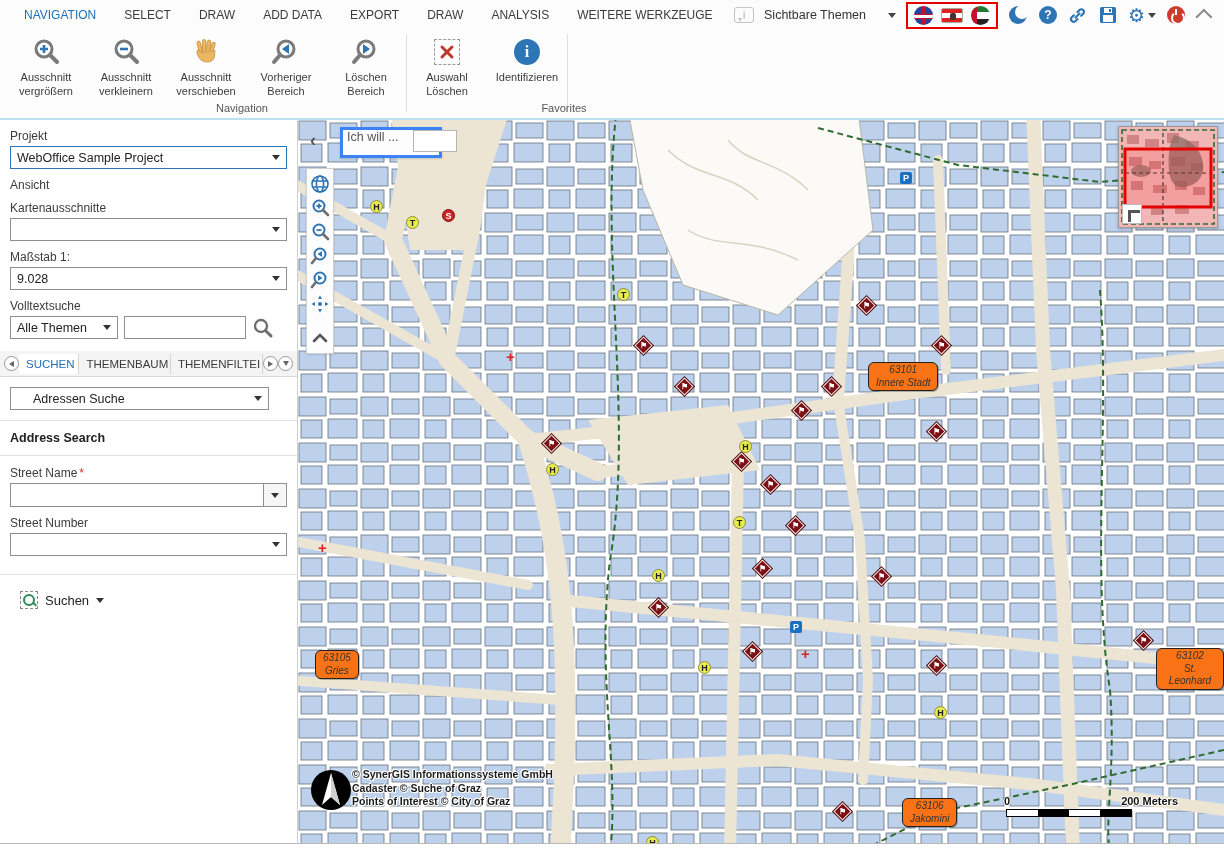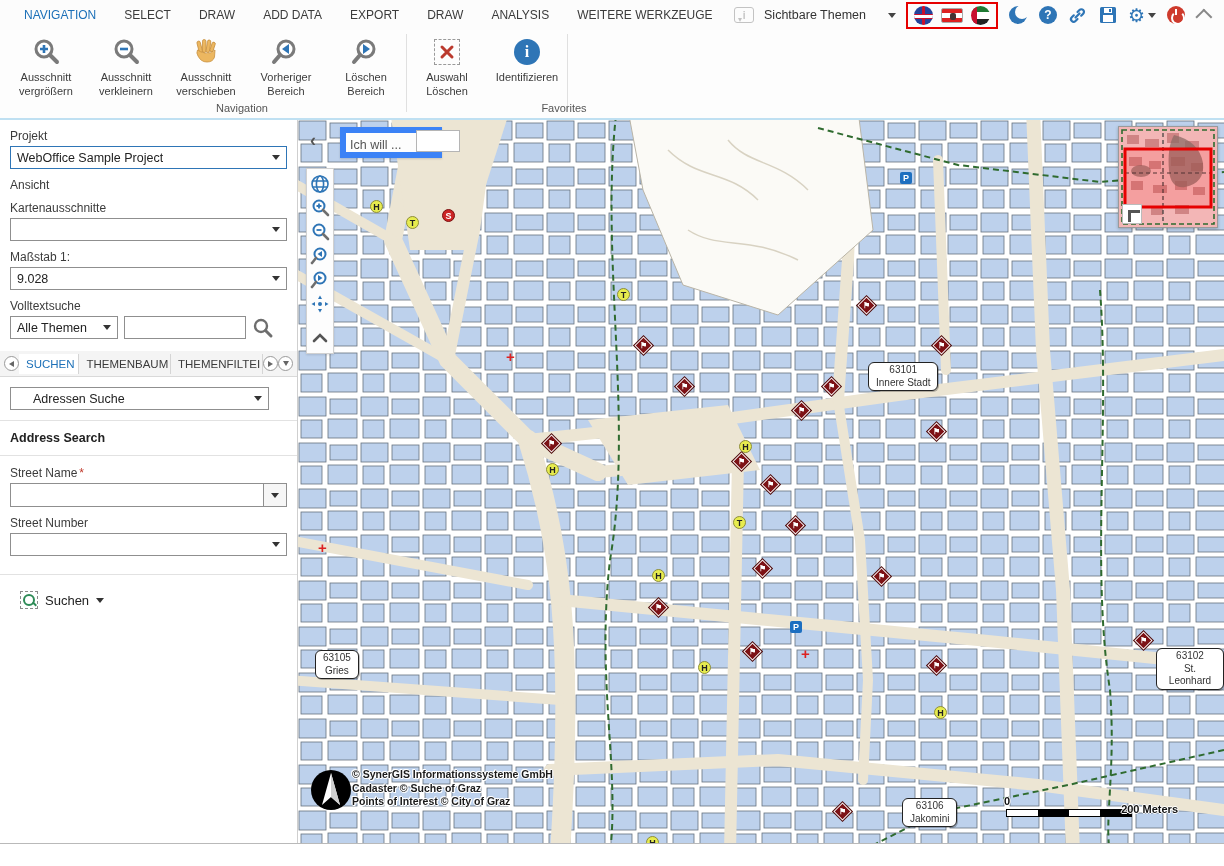--- a/index.html
+++ b/index.html
@@ -95,49 +95,49 @@
   .map { position:absolute; left:298px; top:120px; width:926px; height:723px; background:#ece5d3; overflow:hidden; }
   .basemap { position:absolute; left:0; top:0; }
   .layer { position:absolute; left:0; top:0; width:100%; height:100%; }
   .mk { position:absolute; display:flex; align-items:center; justify-content:center; cursor:pointer; }
   .mk-poi { width:13px; height:13px; background:#7d1216; border:1px solid #fff; outline:1px solid #4d0a0a; transform:rotate(45deg); }
   .mk-poi span { transform:rotate(-45deg); color:#fff; font-size:8px; font-weight:bold; }
   .mk-stop { width:13px; height:13px; border-radius:50%; background:#e7ec4e; border:1px solid #8d8d3a; color:#222; font-size:9px; font-weight:bold; }
   .mk-sign { width:13px; height:13px; border-radius:50%; background:#cc2424; border:1px solid #7c1010; color:#fff; font-size:9px; font-weight:bold; }
   .mk-parking { width:12px; height:12px; border-radius:2px; background:#1d6fc0; color:#fff; font-size:9px; font-weight:bold; }
   .mk-cross { color:#d22; font-size:15px; font-weight:bold; line-height:10px; }
-  .district-label { position:absolute; background:#ffffff; border:1px solid #222; border-radius:6px;
-    padding:1px 7px; text-align:center; font-size:10px; color:#333; line-height:1.25; box-shadow:1px 1px 0 rgba(0,0,0,.25); }
+  .district-label { position:absolute; background:#f97316; border:1px solid #222; border-radius:6px;
+    padding:1px 7px; text-align:center; font-size:10px; color:#333; line-height:1.25; box-shadow:1px 1px 0 rgba(0,0,0,.25);font-style:italic; }
   .district-label .code { display:block; }
 
   .collapse-btn { position:absolute; left:12px; top:10px; width:18px; height:22px; color:#555;
     font-size:18px; font-weight:bold; cursor:pointer; line-height:20px; }
   .ichwill { position:absolute; left:42px; top:7px; width:102px; height:31px; background:#fdfdfd;
-    border:6px solid #3b82f6; box-shadow:0 1px 2px rgba(0,0,0,.15); display:flex; align-items:flex-end; gap:15px; padding:0 4px; }
+    border:3px solid #3b82f6; box-shadow:0 1px 2px rgba(0,0,0,.15); display:flex; align-items:flex-start; gap:15px; padding:0 4px; }
   .ichwill .iw-label { font-size:12.5px; color:#555; white-space:nowrap; }
   .ichwill input { width:44px; height:22px; border:1px solid #b5b5b5; background:#fff; }
 
   .vtoolbar { position:absolute; left:8px; top:48px; width:28px; background:#fdfdfd;
     border:1px solid #d0d0d0; box-shadow:0 1px 2px rgba(0,0,0,.12); display:flex; flex-direction:column; align-items:center; padding:3px 0; }
   .vtb { width:24px; height:24px; display:flex; align-items:center; justify-content:center; cursor:pointer; }
   .vtb-gap { height:10px; }
 
   .overview { position:absolute; right:6px; top:6px; width:100px; height:102px; background:#f6efe4;
     border:1px solid #9a9a9a; box-shadow:0 1px 3px rgba(0,0,0,.25); }
   .ov-corner { position:absolute; left:3px; bottom:3px; width:20px; height:20px; background:#fff; border:1px solid #bbb; cursor:pointer; }
   .ov-corner:before { content:""; position:absolute; left:5px; top:5px; width:9px; height:9px; border-left:3px solid #555; border-top:3px solid #555; }
 
   .northarrow { position:absolute; left:12px; bottom:32px; }
   .copyright { position:absolute; left:54px; bottom:34px; font-size:10.5px; font-weight:bold; color:#1a1a1a; line-height:1.3;
     text-shadow:1px 0 0 #fff,-1px 0 0 #fff,0 1px 0 #fff,0 -1px 0 #fff,1px 1px 0 #fff,-1px -1px 0 #fff; }
   .scalebar { position:absolute; right:92px; bottom:26px; width:126px; }
   .sb-labels { position:relative; height:14px; font-size:11px; font-weight:bold; color:#111;
     text-shadow:1px 0 0 #fff,-1px 0 0 #fff,0 1px 0 #fff,0 -1px 0 #fff; }
   .sb-0 { position:absolute; left:-2px; top:0; }
-  .sb-200 { position:absolute; right:-46px; top:8px; }
+  .sb-200 { position:absolute; right:-46px; top:0; }
   .sb-bar { height:8px; border:1px solid #000; display:flex; }
   .sb-bar i { flex:1; } .sb-w { background:#fff; } .sb-b { background:#000; }
 
   .statusbar { position:absolute; left:0; top:843px; width:1224px; height:23px; background:#fff; border-top:1px solid #b9b9b9; }
 </style>
 </head>
 <body>
 
 <div class="app">
 

